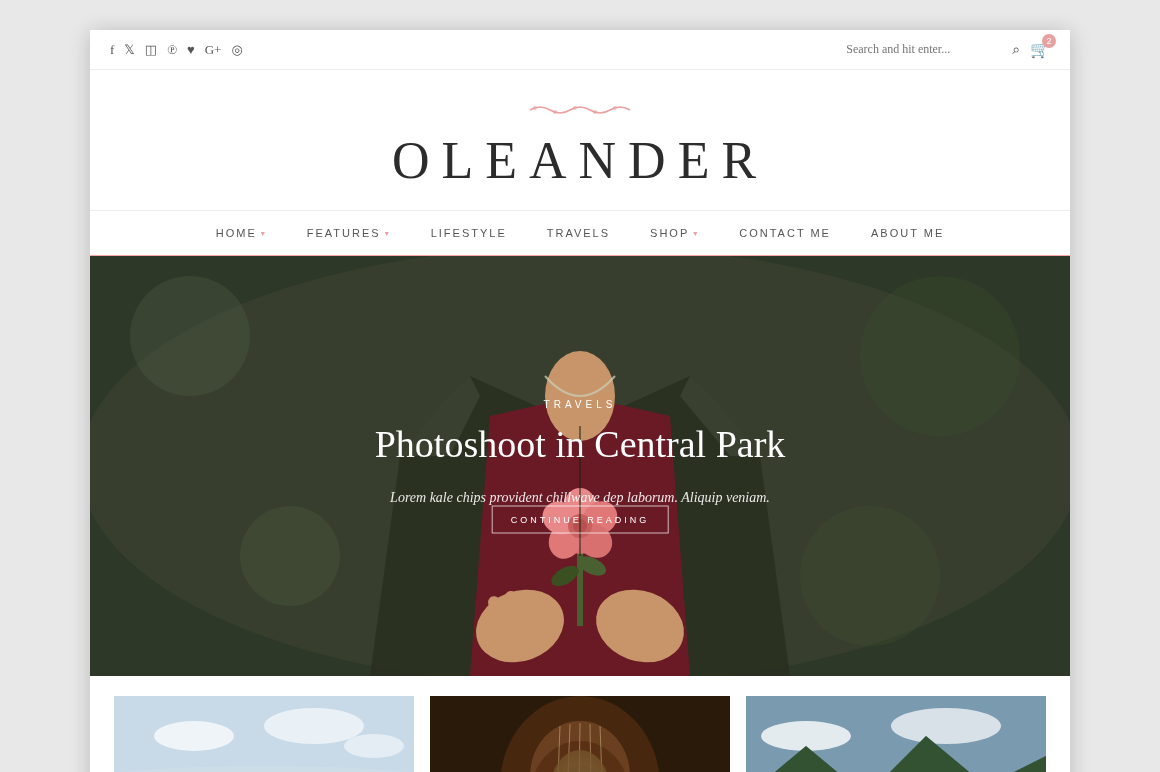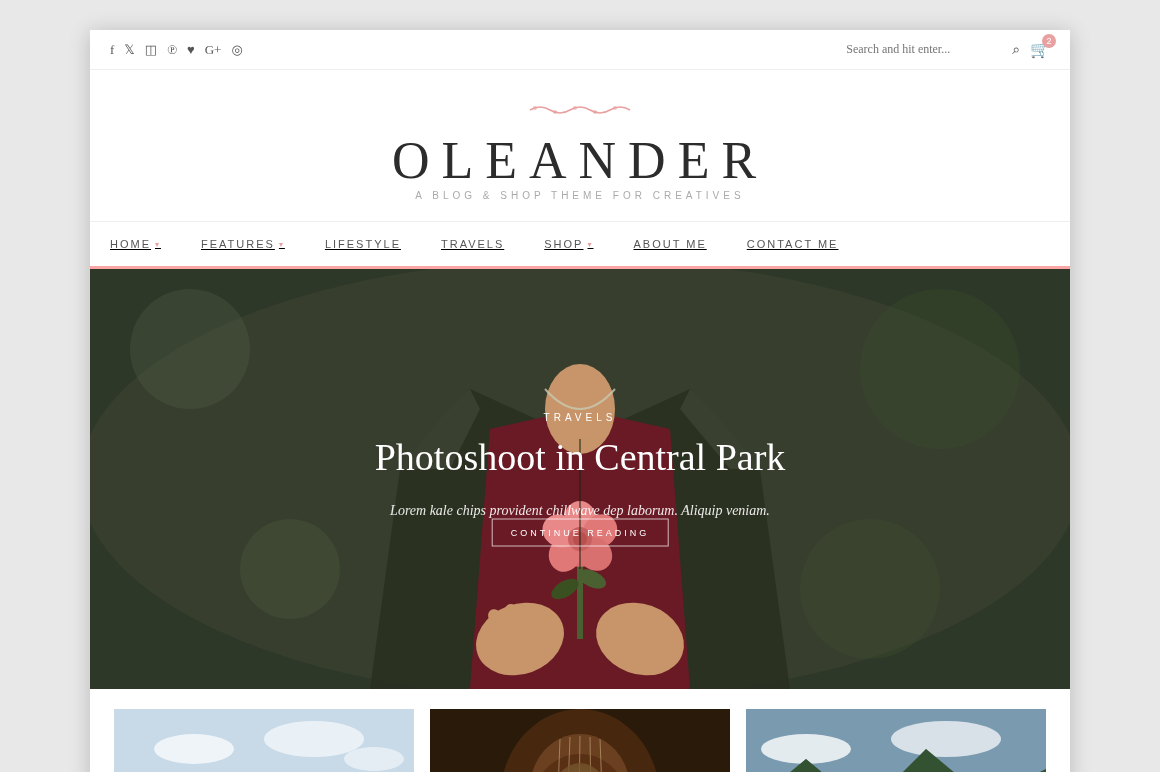--- a/index.html
+++ b/index.html
@@ -120,27 +120,26 @@
       font-family: sans-serif;
       font-size: 10px;
       letter-spacing: 4px;
       color: #aaa;
       text-transform: uppercase;
     }
 
     
     .main-nav {
       display: flex;
-      justify-content: flex-start;
+      justify-content: center;
       align-items: center;
       gap: 0;
       padding: 0;
-      border-bottom: 3px solid #fca5a5;
+      border-bottom: 1px solid #fca5a5;
       background: #fff;
-      text-decoration: underline;
     }
 
     .nav-item {
       padding: 16px 20px;
       font-family: sans-serif;
       font-size: 11px;
       letter-spacing: 2px;
       text-transform: uppercase;
       color: #555;
       cursor: pointer;
@@ -335,21 +334,20 @@
       <svg width="120" height="20" viewBox="0 0 120 20">
         <path d="M10,10 Q20,4 30,10 Q40,16 50,10 Q60,4 70,10 Q80,16 90,10 Q100,4 110,10" stroke="#e8a0a0" stroke-width="1.5" fill="none"></path>
         <circle cx="15" cy="8" r="2" fill="#e8a0a0" opacity="0.6"></circle>
         <circle cx="35" cy="12" r="2" fill="#e8a0a0" opacity="0.6"></circle>
         <circle cx="55" cy="8" r="2" fill="#e8a0a0" opacity="0.6"></circle>
         <circle cx="75" cy="12" r="2" fill="#e8a0a0" opacity="0.6"></circle>
         <circle cx="95" cy="8" r="2" fill="#e8a0a0" opacity="0.6"></circle>
       </svg>
     </div>
     <div class="site-title">OLEANDER</div>
-    <div class="site-tagline">A BLOG &amp; SHOP THEME FOR CREATIVES</div>
   </div>
 
   <nav class="main-nav">
     <div class="nav-item">
       <span>HOME</span>
       <span class="nav-arrow">▾</span>
     </div>
     <div class="nav-item">
       <span>FEATURES</span>
       <span class="nav-arrow">▾</span>
@@ -358,24 +356,24 @@
       <span>LIFESTYLE</span>
     </div>
     <div class="nav-item">
       <span>TRAVELS</span>
     </div>
     <div class="nav-item">
       <span>SHOP</span>
       <span class="nav-arrow">▾</span>
     </div>
     <div class="nav-item">
+      <span>CONTACT ME</span>
+    </div>
+    <div class="nav-item">
       <span>ABOUT ME</span>
-    </div>
-    <div class="nav-item">
-      <span>CONTACT ME</span>
     </div>
   </nav>
 
   <div class="hero">
     <div class="hero-bg">
       <div class="hero-overlay"></div>
 
       <svg width="100%" height="100%" viewBox="0 0 980 420" preserveAspectRatio="xMidYMid slice" style="position:absolute;top:0;left:0;">
 
         <rect width="980" height="420" fill="#2d3828"></rect>

